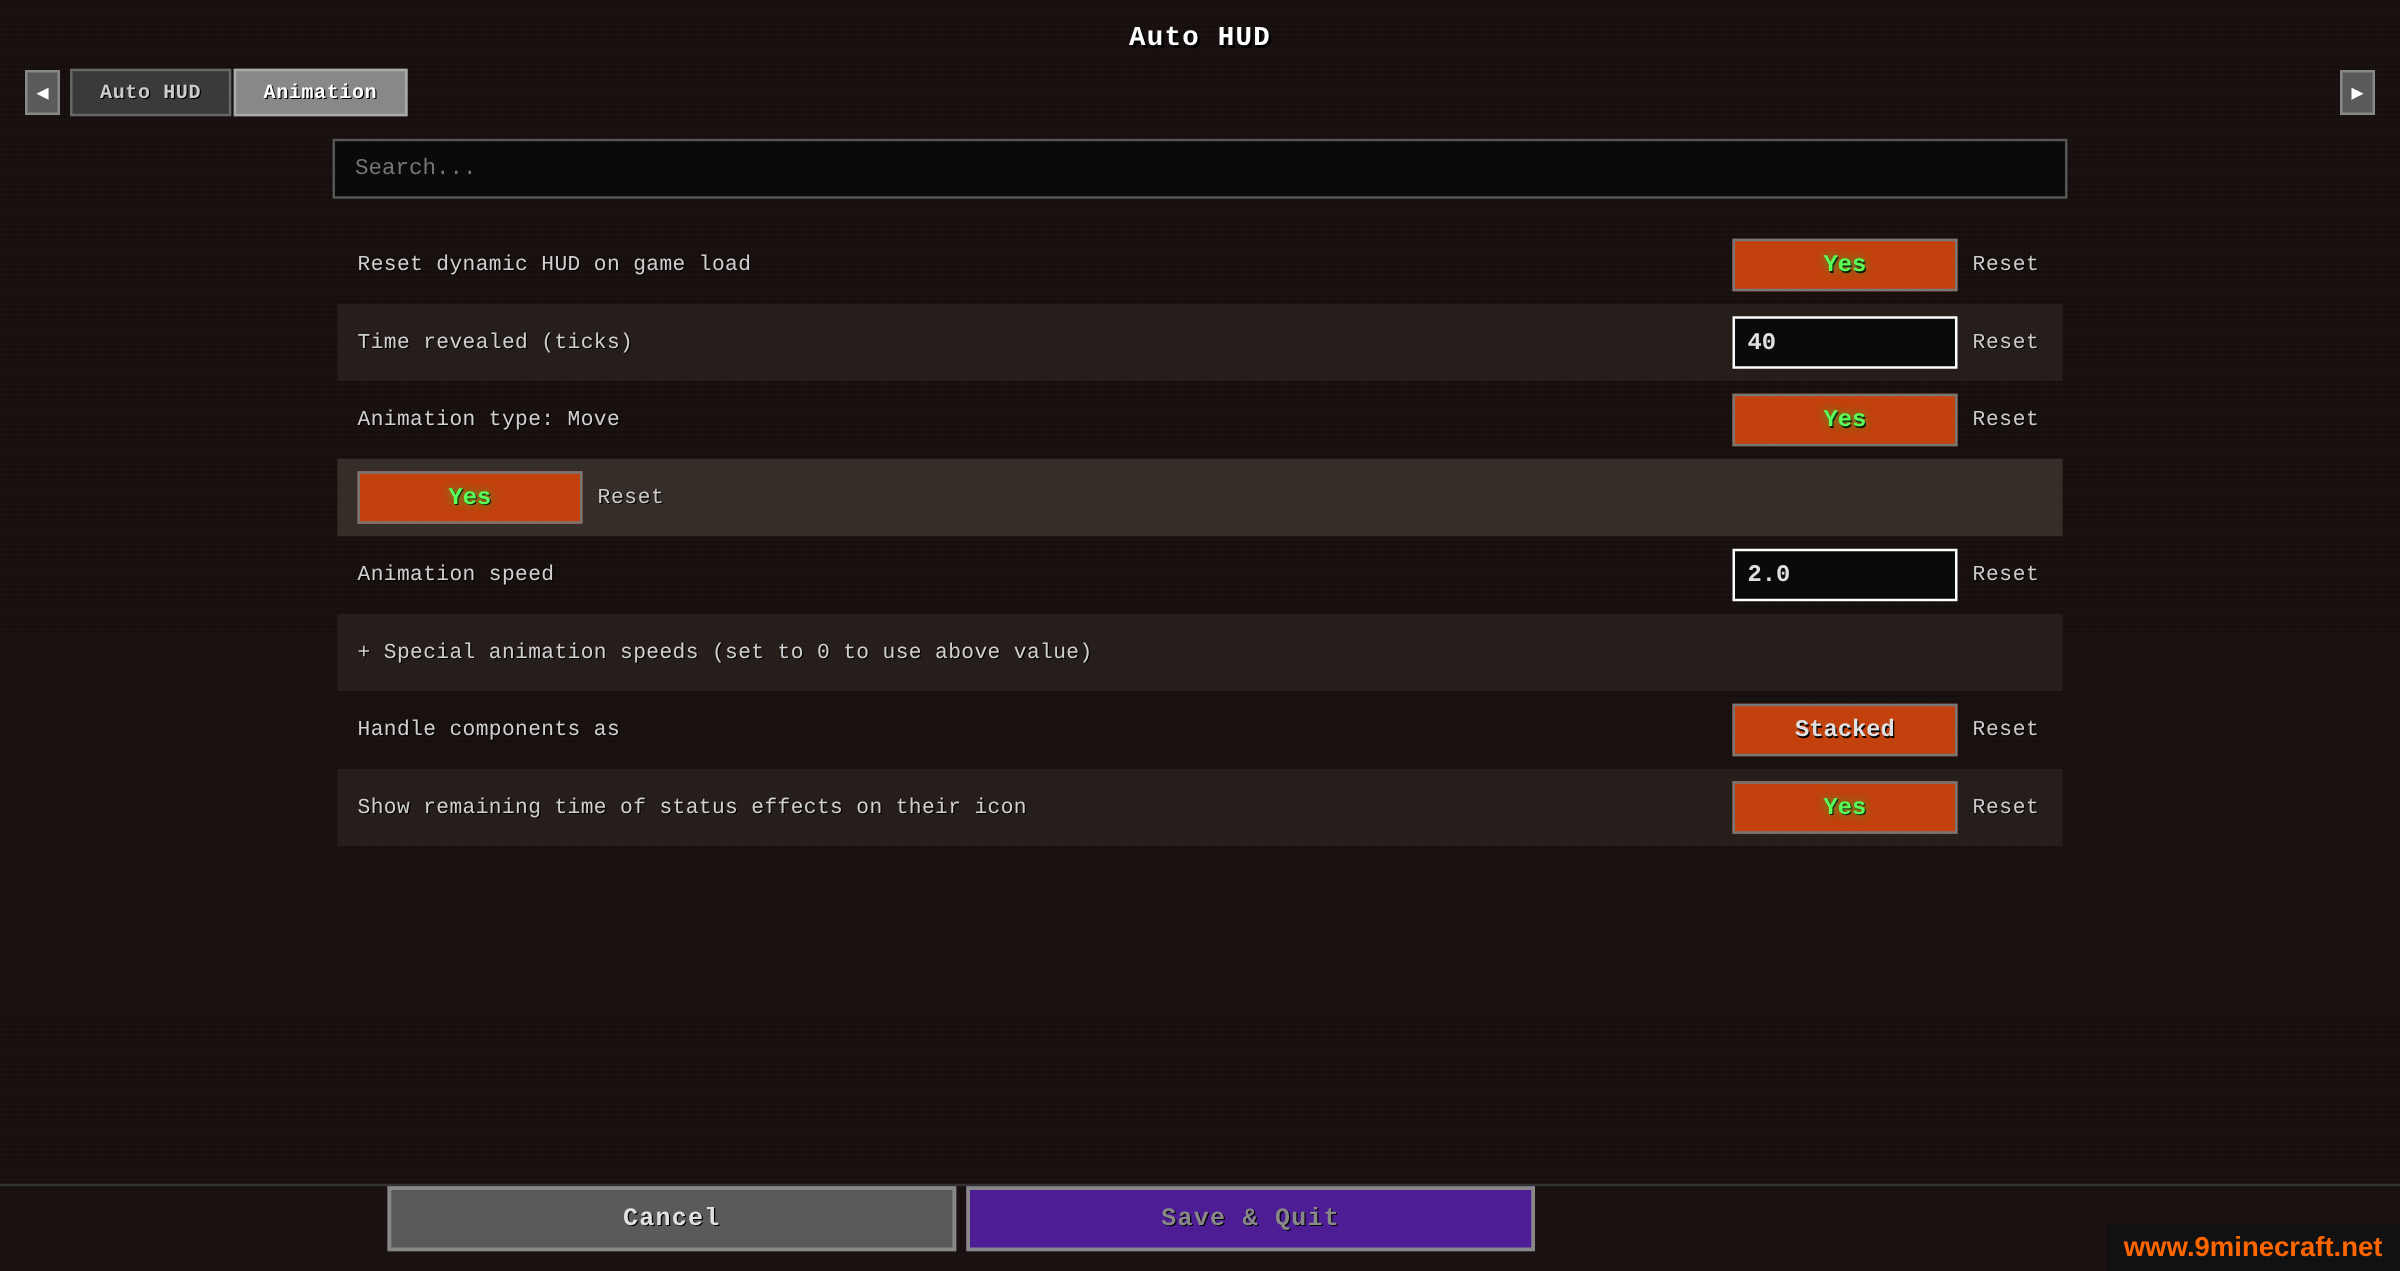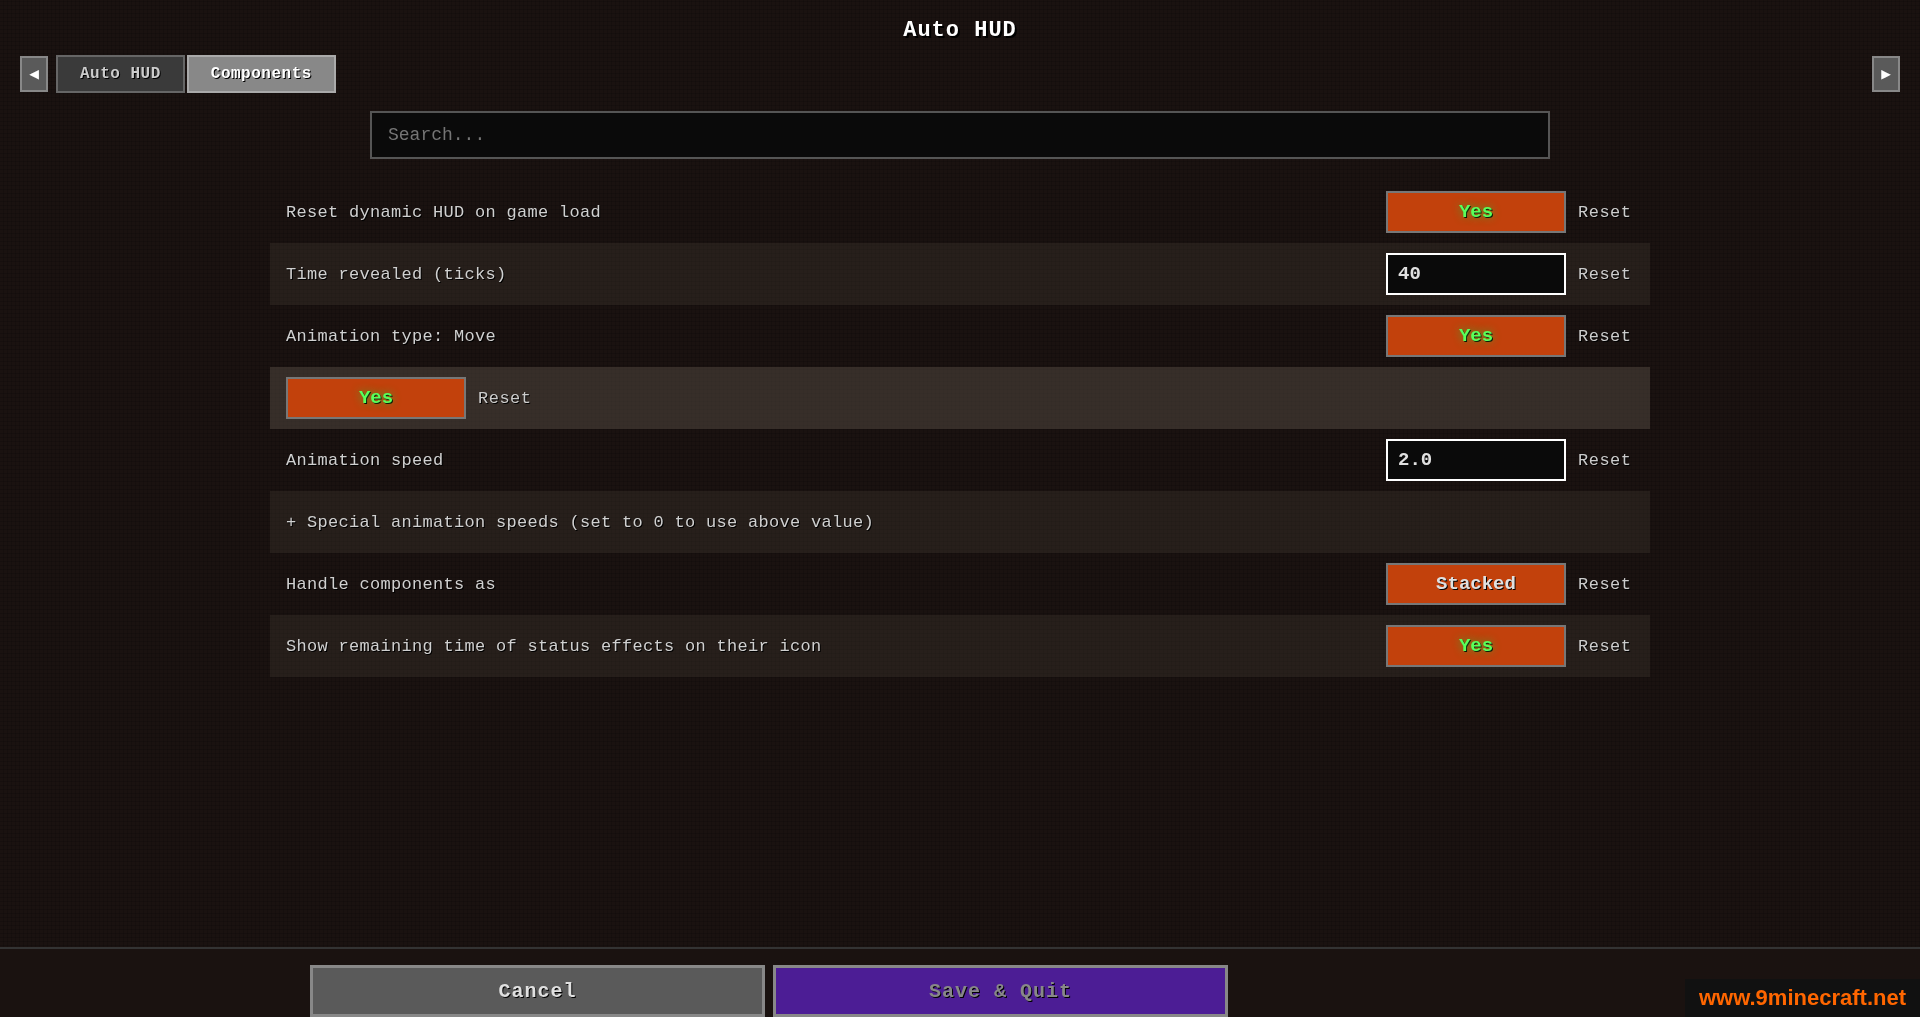--- a/index.html
+++ b/index.html
@@ -92,21 +92,21 @@
     }
 
     .tab-active {
       background: #888;
       color: #fff;
       border-color: #aaa;
     }
 
     
     .search-container {
-      width: 1180px;
+      width: 1388px;
       margin: 0 auto 22px auto;
     }
 
     .search-input {
       width: 100%;
       padding: 12px 16px;
       background: #0a0a0a;
       border: 2px solid #555;
       color: #aaa;
       font-family: 'Courier New', Courier, monospace;
@@ -200,21 +200,21 @@
     }
 
     
     .bottom-bar {
       position: absolute;
       bottom: 0;
       left: 0;
       right: 0;
       height: 70px;
       display: flex;
-      align-items: flex-end;
+      align-items: flex-start;
       background: #1a1210;
       border-top: 2px solid #333;
     }
 
     .cancel-btn {
       width: 455px;
       height: 52px;
       background: #5a5a5a;
       border: 3px solid #888;
       color: #e0e0e0;
@@ -260,21 +260,21 @@
 </head>
 <body>
 
 <div class="page-title">Auto HUD</div>
 
 <div class="tab-bar">
   <div class="tab-arrow">◀</div>
 
   <div class="tabs">
     <div class="tab tab-inactive">Auto HUD</div>
-    <div class="tab tab-active">Components</div>
+    <div class="tab tab-active">Animation</div>
   </div>
 
   <div class="tab-arrow tab-arrow-right">▶</div>
 </div>
 
 <div class="search-container">
   <input class="search-input" type="text" value="" placeholder="Search..." style="">
 </div>
 
 <div class="settings-list">

